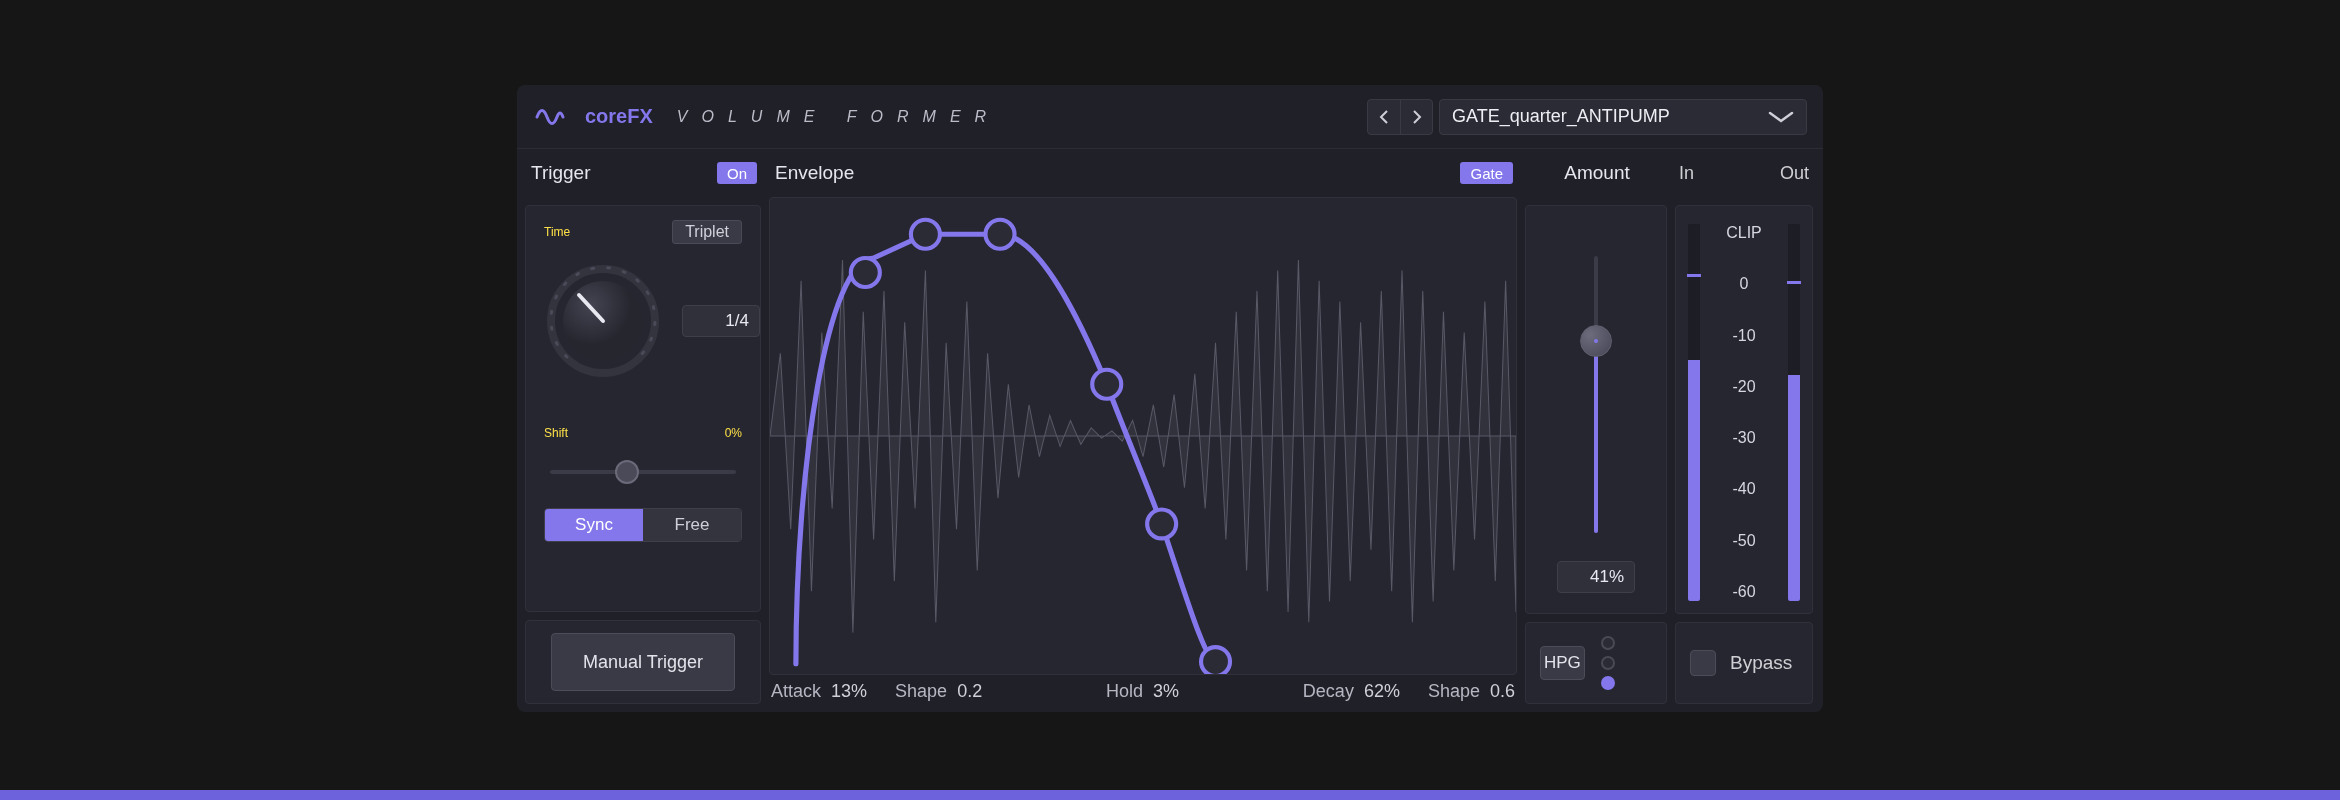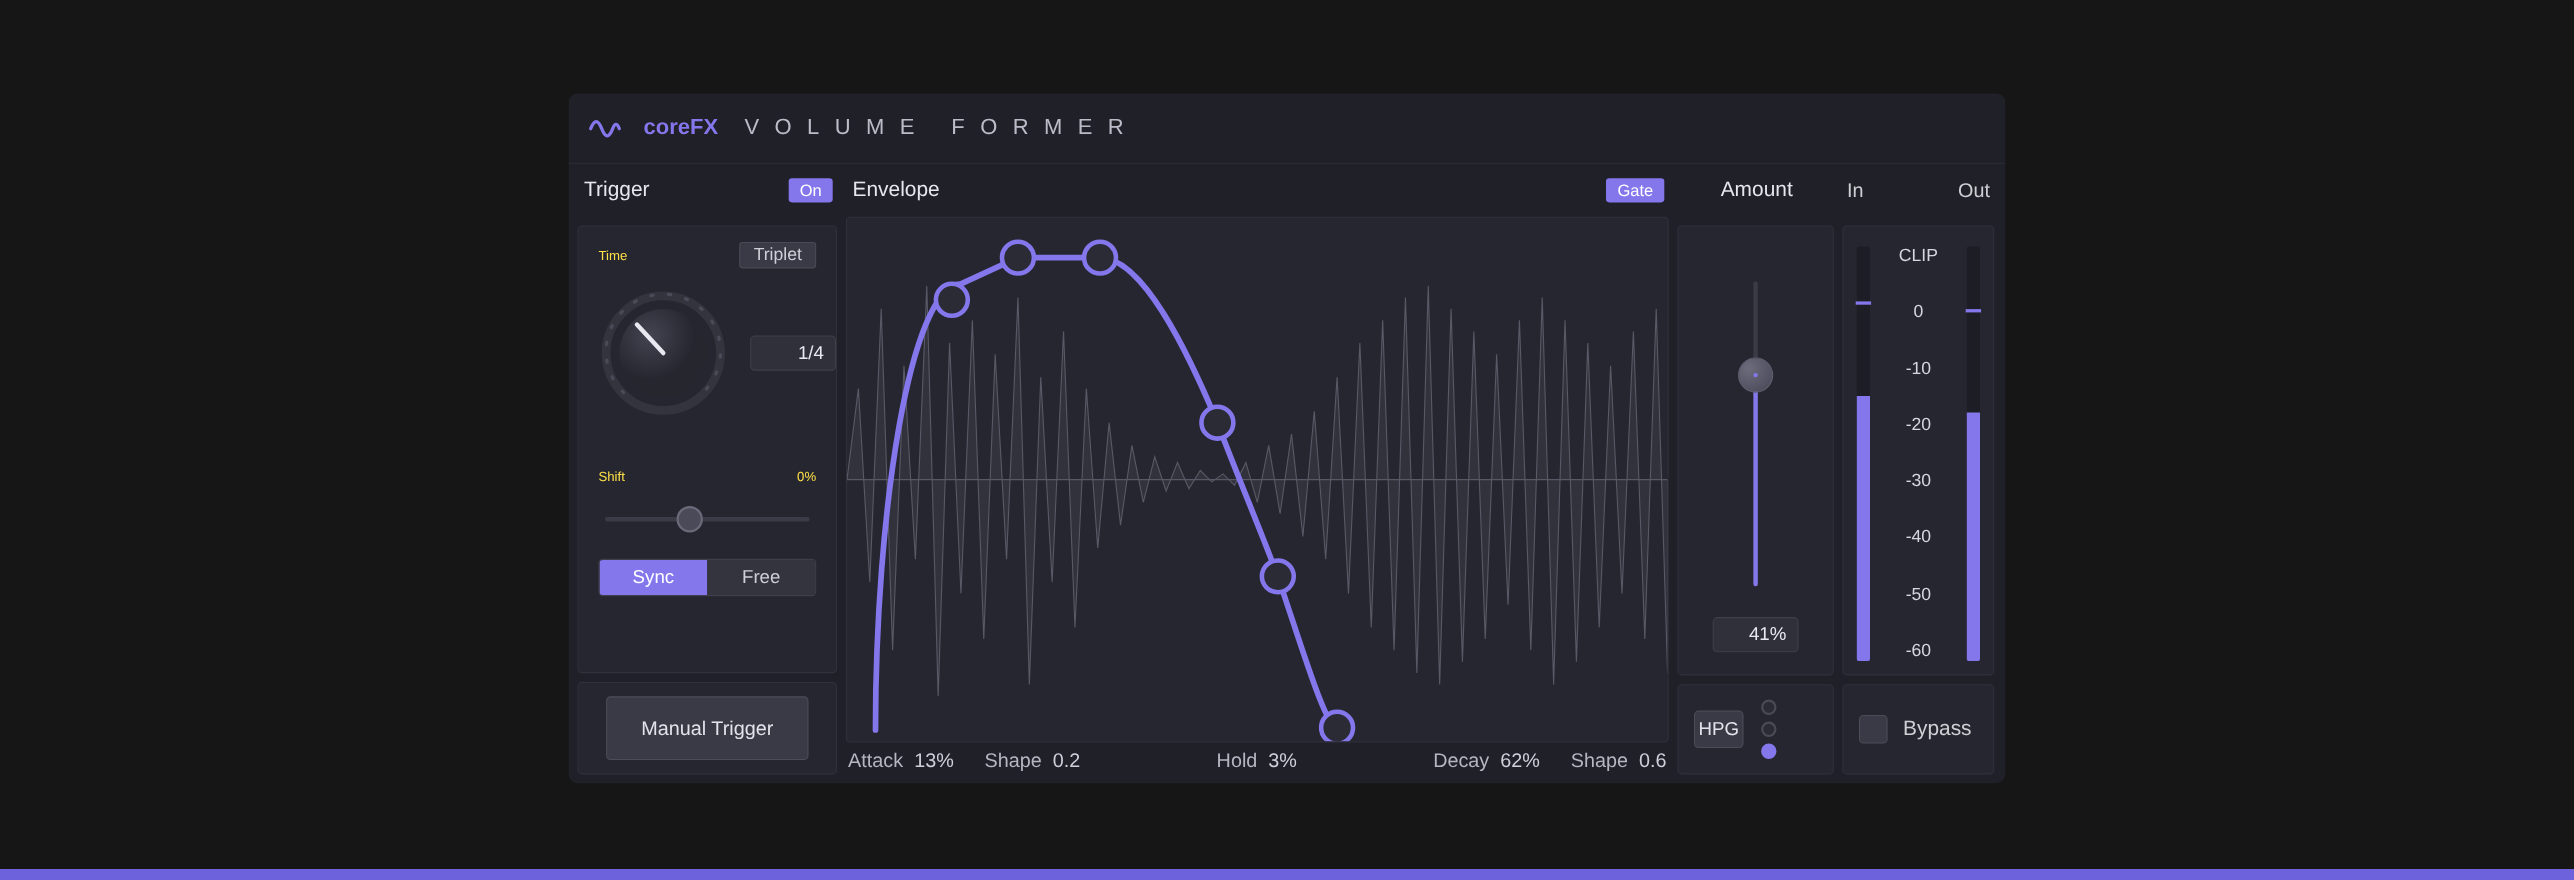--- a/index.html
+++ b/index.html
@@ -33,21 +33,21 @@
     border-bottom: 1px solid #2c2c34;
   }
 
   .logo-icon {
     width: 34px; height: 34px;
     display: flex; align-items: center; justify-content: center;
   }
   .logo-icon svg { width: 34px; height: 34px; }
 
   .brand { color: #8477ec; font-size: 20px; font-weight: 700; letter-spacing: 0px; }
-  .product { color: #bcbcc9; font-size: 20px; letter-spacing: 14px; font-weight: 300; margin-left: 6px; }
+  .product { color: #bcbcc9; font-size: 16px; letter-spacing: 14px; font-weight: 300; margin-left: 6px; font-style: italic; }
 
   .preset-nav {
     margin-left: auto;
     display: flex;
     gap: 6px;
     align-items: center;
   }
   .nav-btn {
     width: 32px; height: 34px;
     background: #2b2b35;
@@ -406,20 +406,40 @@
 
   <div class="topbar">
     <span class="logo-icon">
       <svg viewBox="0 0 34 34">
           <path d="M4 17 Q 9 4 14 17 Q 19 30 24 17 Q 27 9 30 17" fill="none" stroke="#8477ec" stroke-width="3" stroke-linecap="round"></path>
         </svg>
     </span>
     <span class="brand">coreFX</span>
     <span class="product">VOLUME FORMER</span>
 
+    <div class="preset-nav">
+      <div class="nav-group">
+        <div class="nav-btn">
+          <svg viewBox="0 0 10 14">
+              <path d="M8 1 L2 7 L8 13" fill="none" stroke="#cfcfd8" stroke-width="2"></path>
+            </svg>
+        </div>
+        <div class="nav-btn">
+          <svg viewBox="0 0 10 14">
+              <path d="M2 1 L8 7 L2 13" fill="none" stroke="#cfcfd8" stroke-width="2"></path>
+            </svg>
+        </div>
+      </div>
+      <div class="preset-dropdown">
+        <span class="preset-name">GATE_quarter_ANTIPUMP</span>
+        <svg class="chevron-down-icon" viewBox="0 0 26 14">
+            <path d="M2 3 L13 11 L24 3" fill="none" stroke="#cfcfd8" stroke-width="2.5" stroke-linecap="round"></path>
+          </svg>
+      </div>
+    </div>
   </div>
 
   <div class="body">
 
     <div class="left-col">
       <div class="section-header">
         <span>Trigger</span>
         <div class="toggle-small">
           <span class="toggle-pill">On</span>
         </div>

